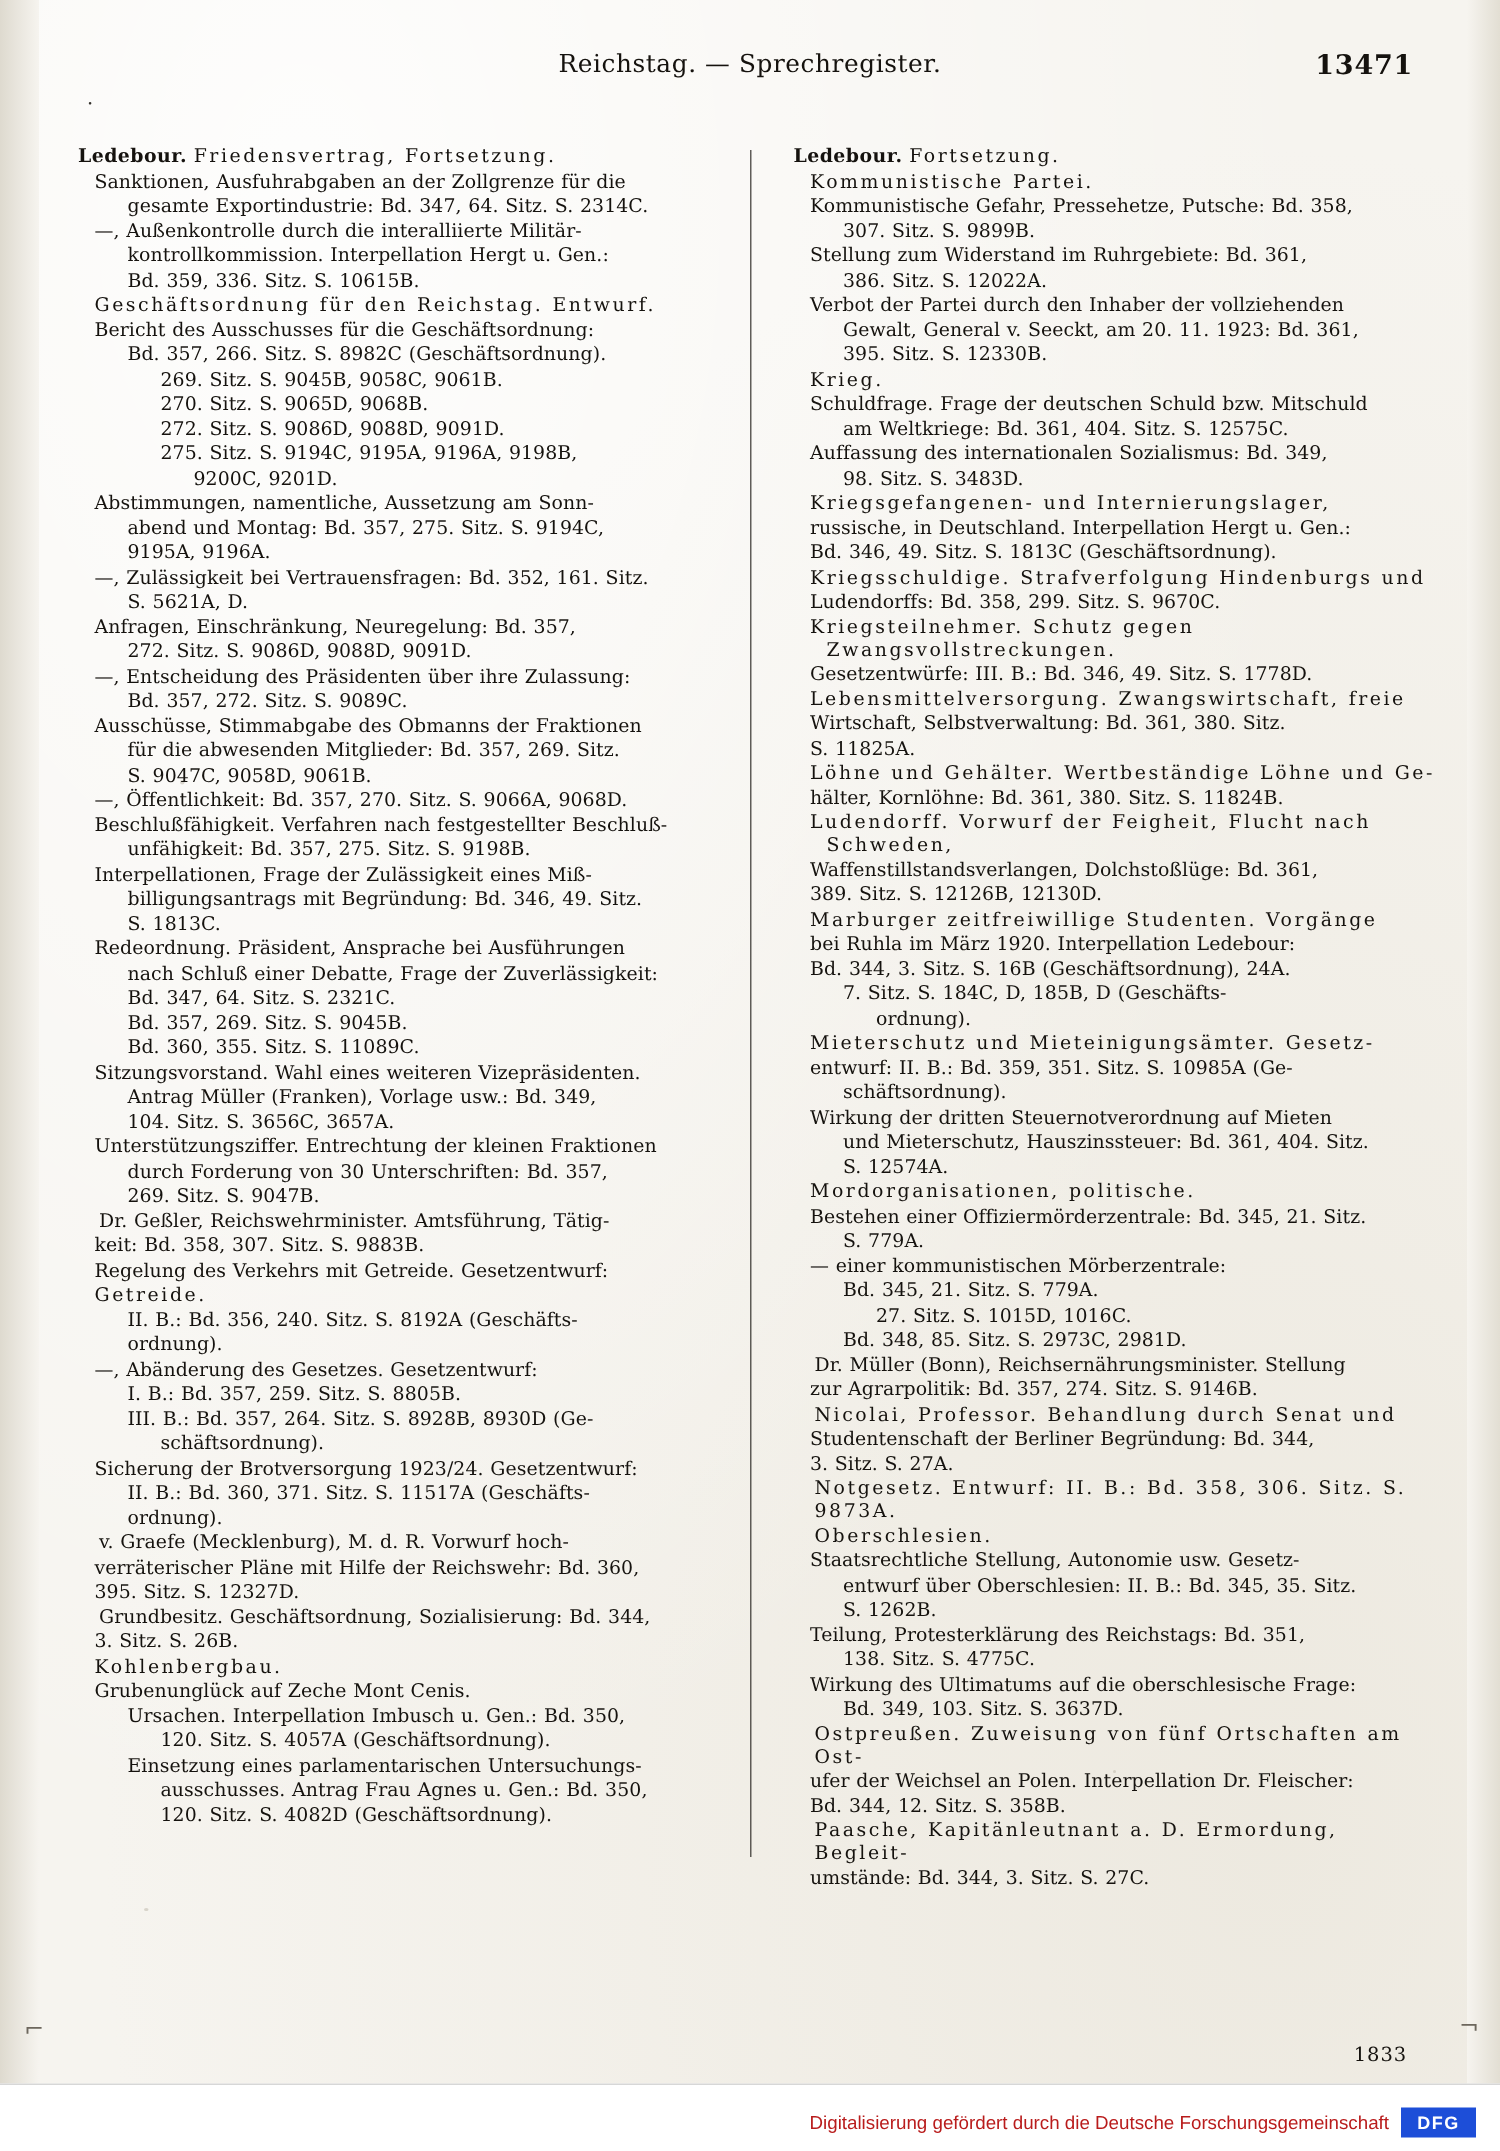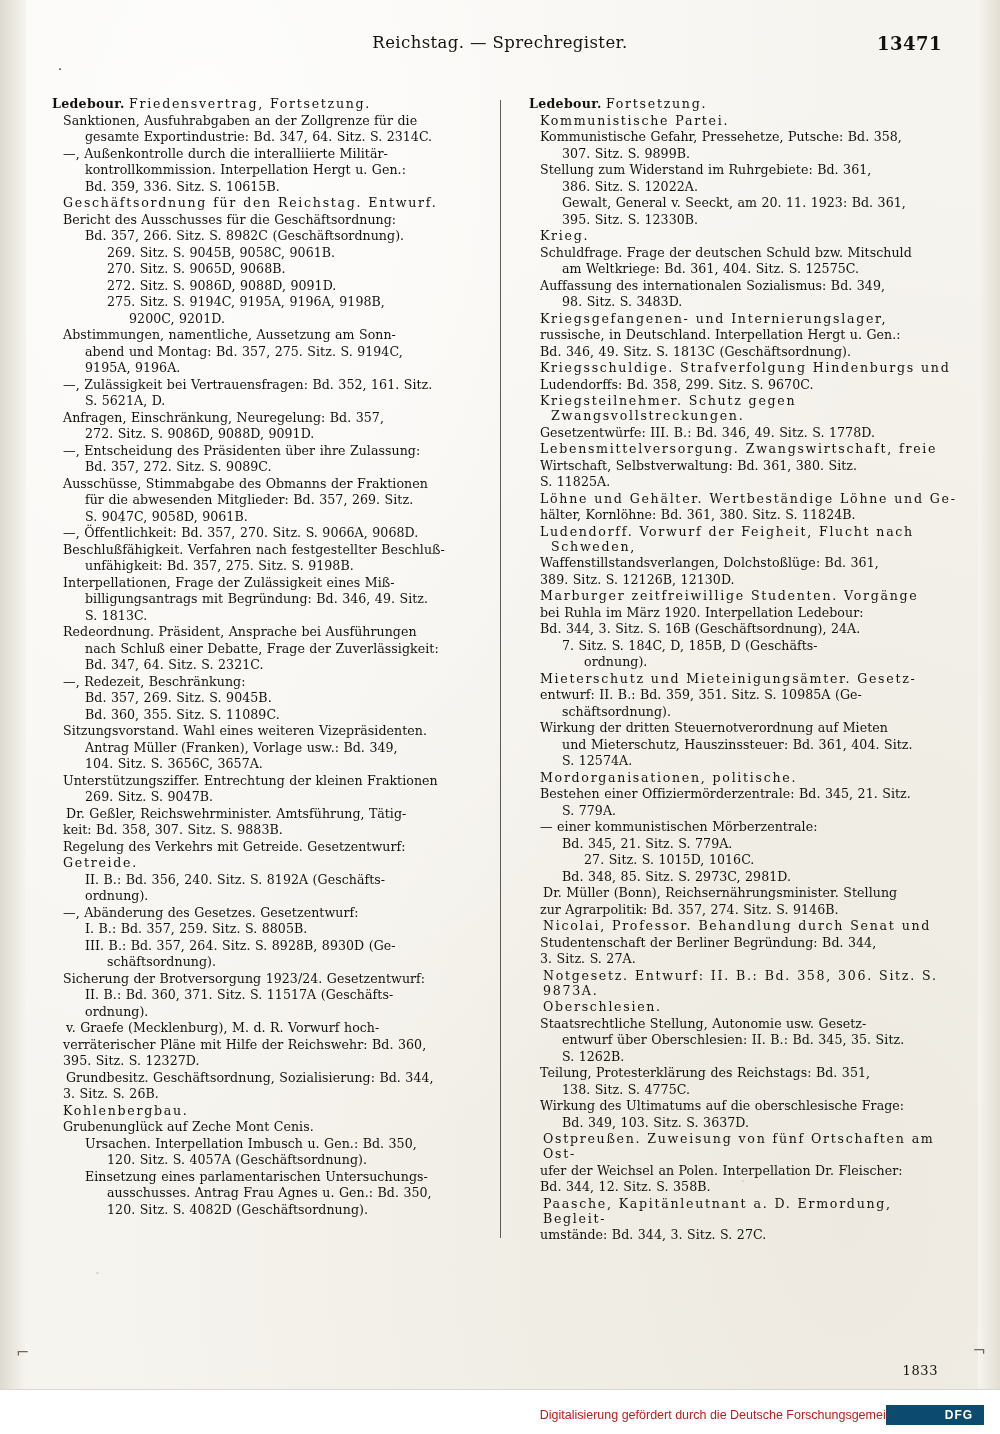--- a/index.html
+++ b/index.html
@@ -144,30 +144,29 @@
     font-weight: normal;
     color: #b91c1c;
     white-space: nowrap;
   }
   .dfg-badge {
     position: absolute;
     right: 16px;
     bottom: 9px;
     width: 50px;
     height: 20px;
-    background: #0c4a6e;
+    background: #1d4ed8;
     color: #ffffff;
     font-family: "Liberation Sans", sans-serif;
     font-size: 12px;
     font-weight: bold;
     letter-spacing: 1px;
     display: flex;
     align-items: center;
     justify-content: center;
-    padding-left: 48px;
   }
   .speck { position: absolute; background: #b9b3a6; border-radius: 50%; opacity: .5; }
 </style>
 </head>
 <body>
 
 <div class="page">
   <div class="paper-edge-left"></div>
   <div class="paper-edge-right"></div>
 
@@ -216,27 +215,27 @@
           <div class="entry lvl2">S. 9047C, 9058D, 9061B.</div>
           <div class="entry lvl1">—, Öffentlichkeit: Bd. 357, 270. Sitz. S. 9066A, 9068D.</div>
           <div class="entry lvl1">Beschlußfähigkeit. Verfahren nach festgestellter Beschluß-</div>
           <div class="entry lvl2">unfähigkeit: Bd. 357, 275. Sitz. S. 9198B.</div>
           <div class="entry lvl1">Interpellationen, Frage der Zulässigkeit eines Miß-</div>
           <div class="entry lvl2">billigungsantrags mit Begründung: Bd. 346, 49. Sitz.</div>
           <div class="entry lvl2">S. 1813C.</div>
           <div class="entry lvl1">Redeordnung. Präsident, Ansprache bei Ausführungen</div>
           <div class="entry lvl2">nach Schluß einer Debatte, Frage der Zuverlässigkeit:</div>
           <div class="entry lvl2">Bd. 347, 64. Sitz. S. 2321C.</div>
-          <div class="entry lvl1">—, Redezeit, Beschränkung:</div>
           <div class="entry lvl2">Bd. 357, 269. Sitz. S. 9045B.</div>
           <div class="entry lvl2">Bd. 360, 355. Sitz. S. 11089C.</div>
           <div class="entry lvl1">Sitzungsvorstand. Wahl eines weiteren Vizepräsidenten.</div>
           <div class="entry lvl2">Antrag Müller (Franken), Vorlage usw.: Bd. 349,</div>
           <div class="entry lvl2">104. Sitz. S. 3656C, 3657A.</div>
           <div class="entry lvl1">Unterstützungsziffer. Entrechtung der kleinen Fraktionen</div>
+          <div class="entry lvl2">durch Forderung von 30 Unterschriften: Bd. 357,</div>
           <div class="entry lvl2">269. Sitz. S. 9047B.</div>
           <div class="entry lvl0" style="padding-left: 14px;">Dr. Geßler, Reichswehrminister. Amtsführung, Tätig-</div>
           <div class="entry lvl1">keit: Bd. 358, 307. Sitz. S. 9883B.</div>
           <div class="entry lvl1">Regelung des Verkehrs mit Getreide. Gesetzentwurf:</div>
           <div class="entry lvl1 sp">Getreide.</div>
           <div class="entry lvl2">II. B.: Bd. 356, 240. Sitz. S. 8192A (Geschäfts-</div>
           <div class="entry lvl2">ordnung).</div>
           <div class="entry lvl1">—, Abänderung des Gesetzes. Gesetzentwurf:</div>
           <div class="entry lvl2">I. B.: Bd. 357, 259. Sitz. S. 8805B.</div>
           <div class="entry lvl2">III. B.: Bd. 357, 264. Sitz. S. 8928B, 8930D (Ge-</div>
@@ -265,20 +264,21 @@
       <div class="entry lvl0">
         <span class="hw">Ledebour.</span>
         <span class="sp">Fortsetzung.</span>
       </div>
       <div id="right-lines">
           <div class="entry lvl1 sp">Kommunistische Partei.</div>
           <div class="entry lvl1">Kommunistische Gefahr, Pressehetze, Putsche: Bd. 358,</div>
           <div class="entry lvl2">307. Sitz. S. 9899B.</div>
           <div class="entry lvl1">Stellung zum Widerstand im Ruhrgebiete: Bd. 361,</div>
           <div class="entry lvl2">386. Sitz. S. 12022A.</div>
+          <div class="entry lvl1">Verbot der Partei durch den Inhaber der vollziehenden</div>
           <div class="entry lvl2">Gewalt, General v. Seeckt, am 20. 11. 1923: Bd. 361,</div>
           <div class="entry lvl2">395. Sitz. S. 12330B.</div>
           <div class="entry lvl1 sp">Krieg.</div>
           <div class="entry lvl1">Schuldfrage. Frage der deutschen Schuld bzw. Mitschuld</div>
           <div class="entry lvl2">am Weltkriege: Bd. 361, 404. Sitz. S. 12575C.</div>
           <div class="entry lvl1">Auffassung des internationalen Sozialismus: Bd. 349,</div>
           <div class="entry lvl2">98. Sitz. S. 3483D.</div>
           <div class="entry lvl1 sp">Kriegsgefangenen- und Internierungslager,</div>
           <div class="entry lvl1">russische, in Deutschland. Interpellation Hergt u. Gen.:</div>
           <div class="entry lvl1">Bd. 346, 49. Sitz. S. 1813C (Geschäftsordnung).</div>

